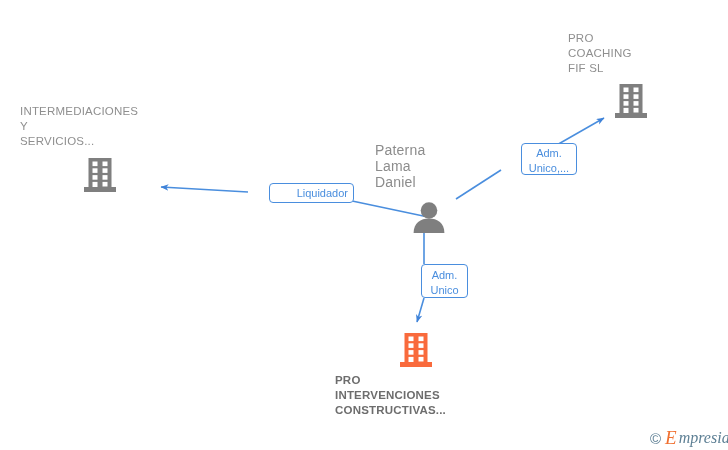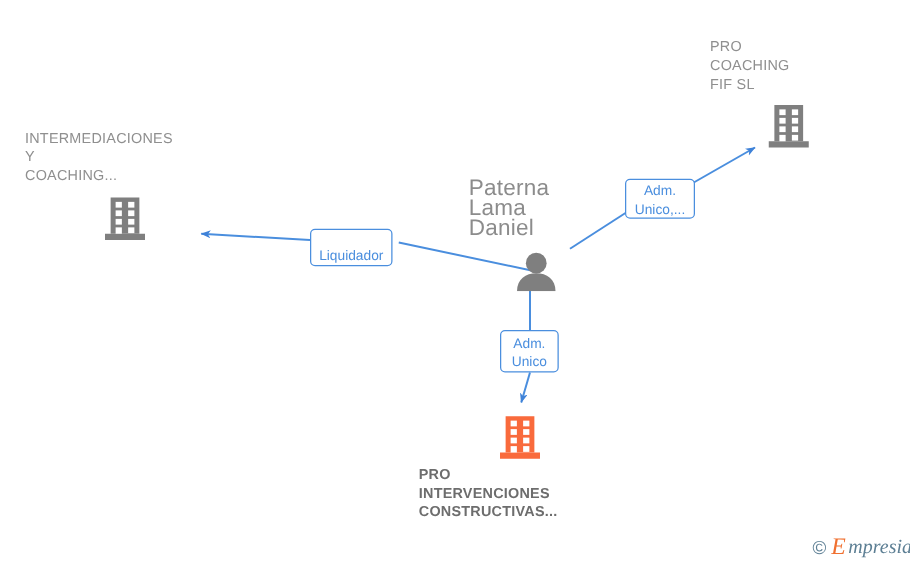--- a/index.html
+++ b/index.html
@@ -36,21 +36,21 @@
     line-height: 15px;
     letter-spacing: 0.2px;
     white-space: pre-line;
     font-family: "Liberation Sans", sans-serif;
   }
   .node-label.company-gray {
     color: #8f8f8f;
   }
   .node-label.person {
     color: #8c8c8c;
-    font-size: 18px;
+    font-size: 14px;
     line-height: 16px;
   }
   .node-label.company-highlight {
     color: #6d6d6d;
     font-weight: bold;
     font-size: 11.5px;
     line-height: 15px;
   }
   .icon-building, .icon-person {
     position: absolute;
@@ -61,20 +61,21 @@
     background: #ffffff;
     border-radius: 4px;
     color: #4a8ede;
     font-size: 11px;
     line-height: 15px;
     text-align: center;
     font-family: "Liberation Sans", sans-serif;
     padding: 3px 7px;
     white-space: pre-line;
     box-sizing: border-box;
+    margin-left: 21px;
   }
   #watermark {
     position: absolute;
     display: flex;
     align-items: center;
     gap: 4px;
     user-select: none;
   }
   #watermark .wm-c {
     color: #5d7f94;
@@ -116,21 +117,21 @@
     <path d="M555,146 L604,118" fill="none" stroke="#4a8ede" stroke-width="1.6" marker-end="url(#arrow)"></path>
 
     <path d="M424,232 L424,264" fill="none" stroke="#4a8ede" stroke-width="1.6"></path>
 
     <path d="M424,298 L417,322" fill="none" stroke="#4a8ede" stroke-width="1.6" marker-end="url(#arrow)"></path>
   </svg>
 
   <div class="node" style="left:20px; top:104px; width:160px;">
     <div class="node-label company-gray" style="left:0; top:0; width:160px;">INTERMEDIACIONES
 Y
-COACHING...</div>
+SERVICIOS...</div>
     <span class="icon-building" style="left:62px; top:52px;">
       <svg width="36" height="38" viewBox="0 0 36 38">
         <rect x="6.5" y="2" width="23" height="29" fill="#7f7f7f"></rect>
         <rect x="2" y="31" width="32" height="5" fill="#7f7f7f"></rect>
         <rect x="10.5" y="5.5" width="5" height="4.6" fill="#ffffff"></rect>
         <rect x="20.5" y="5.5" width="5" height="4.6" fill="#ffffff"></rect>
         <rect x="10.5" y="12.3" width="5" height="4.6" fill="#ffffff"></rect>
         <rect x="20.5" y="12.3" width="5" height="4.6" fill="#ffffff"></rect>
         <rect x="10.5" y="19.1" width="5" height="4.6" fill="#ffffff"></rect>
         <rect x="20.5" y="19.1" width="5" height="4.6" fill="#ffffff"></rect>
@@ -185,21 +186,21 @@
         <rect x="20.5" y="19.1" width="5" height="4.6" fill="#ffffff"></rect>
         <rect x="10.5" y="25.9" width="5" height="5.1" fill="#ffffff"></rect>
         <rect x="20.5" y="25.9" width="5" height="4.6" fill="#ffffff"></rect>
       </svg>
     </span>
     <div class="node-label company-highlight" style="left:0; top:42px; width:162px;">PRO
 INTERVENCIONES
 CONSTRUCTIVAS...</div>
   </div>
 
-  <div class="edge-label" style="left:248px; top:183px; width:66px; height:20px; padding:14px 5px;">Liquidador</div>
+  <div class="edge-label" style="left:248px; top:183px; width:85px; height:20px; padding:2px 5px;text-align:right;">Liquidador</div>
 
   <div class="edge-label" style="left:500px; top:143px; width:56px; height:32px; padding:2px 4px;">Adm.
 Unico,...</div>
 
   <div class="edge-label" style="left:400px; top:264px; width:47px; height:34px; padding:3px 4px;">Adm.
 Unico</div>
 
   <div id="watermark" style="left:650px; top:427px;">
     <span class="wm-c">©</span>
     <span class="wm-e">E</span>

